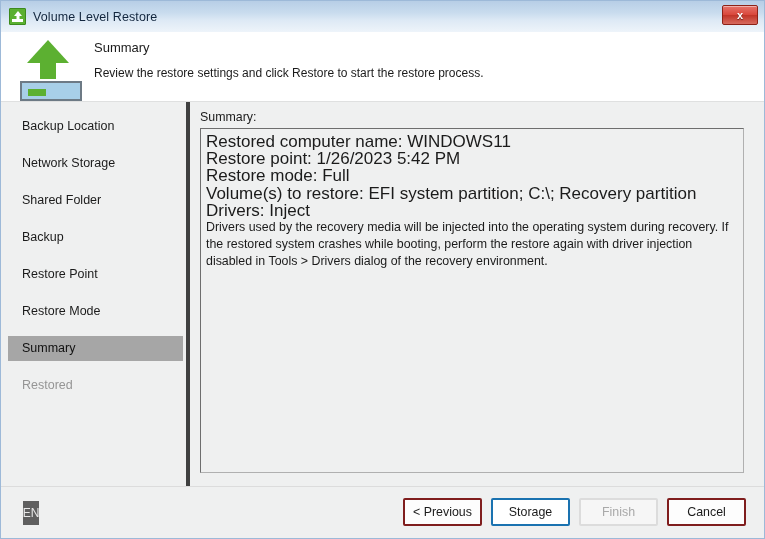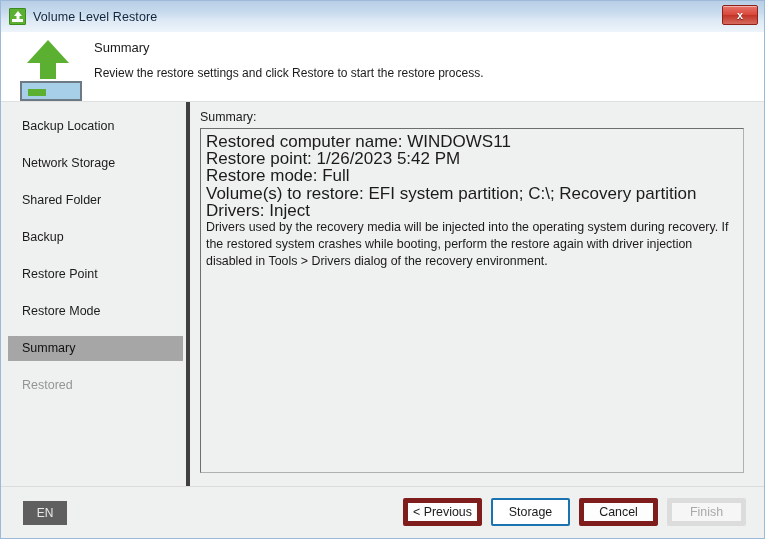--- a/index.html
+++ b/index.html
@@ -231,41 +231,41 @@
     background: #eff0f0;
     border-top: 1px solid #dcdcdc;
     position: relative;
     display: flex;
     align-items: center;
     box-sizing: border-box;
   }
   .lang-badge {
     position: absolute;
     left: 22px; top: 14px;
-    width: 44px; height: 24px;
+    width: 16px; height: 24px;
     background: #5f5f5f;
     color: #e8e8e8;
     font-size: 12px;
     display: flex;
     align-items: center;
     justify-content: center;
     box-sizing: border-box;
   }
   .btn-row {
     position: absolute;
     right: 18px; top: 11px;
     display: flex;
     gap: 9px;
   }
   .btn {
     width: 79px;
     height: 28px;
     box-sizing: border-box;
     background: #fdfdfd;
-    border: 5px solid #7f1d1d;
+    border: 2px solid #7f1d1d;
     border-radius: 2px;
     font-size: 12.4px;
     color: #1b1b1b;
     font-family: "Liberation Sans", sans-serif;
     display: flex;
     align-items: center;
     justify-content: center;
     white-space: nowrap;
   }
   .btn.default {
@@ -333,18 +333,18 @@
         <div class="summary-para">Drivers used by the recovery media will be injected into the operating system during recovery. If the restored system crashes while booting, perform the restore again with driver injection disabled in Tools &gt; Drivers dialog of the recovery environment.</div>
       </div>
     </div>
   </div>
 
   <div class="footer">
     <div class="lang-badge">EN</div>
     <div class="btn-row">
       <div class="btn">&lt; Previous</div>
       <div class="btn default">Storage</div>
+      <div class="btn disabled">Finish</div>
       <div class="btn">Cancel</div>
-      <div class="btn disabled">Finish</div>
     </div>
   </div>
 
 </div>
 
 </body></html>

